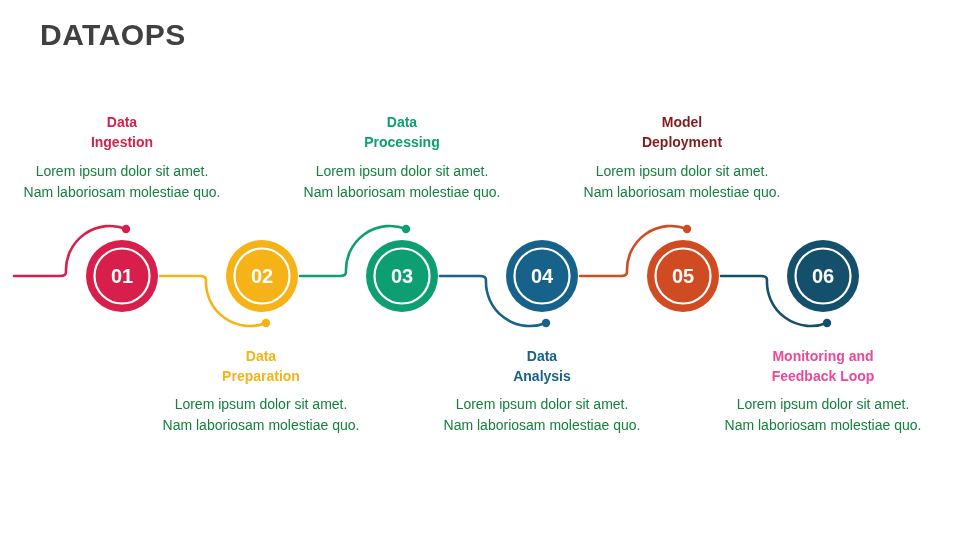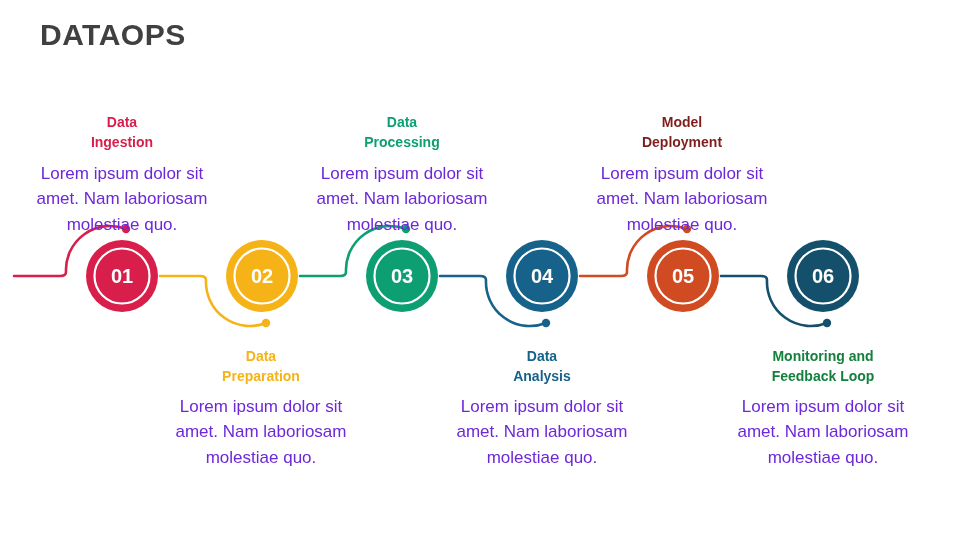--- a/index.html
+++ b/index.html
@@ -60,22 +60,22 @@
     width: 200px;
     text-align: center;
   }
   .step-title {
     font-size: 14px;
     font-weight: bold;
     line-height: 1.45;
     margin: 0;
   }
   .step-desc {
-    font-size: 17px;
-    color: #6d28d9;
+    font-size: 14px;
+    color: #15803d;
     line-height: 1.5;
     margin: 7px 0 0 0;
   }
   .step-text.above .step-desc { margin-top: 8px; }
 </style>
 </head>
 <body>
 
 <div id="slide">
 
@@ -147,18 +147,18 @@
       </div>
       <div class="step-text below" style="left: 442px; top: 346px;">
         <p class="step-title" style="color: rgb(23, 98, 138);">Data<br>Analysis</p>
         <p class="step-desc">Lorem ipsum dolor sit amet. Nam laboriosam molestiae quo.</p>
       </div>
       <div class="step-text above" style="left: 582px; top: 112px;">
         <p class="step-title" style="color: #7f1d1d;">Model<br>Deployment</p>
         <p class="step-desc">Lorem ipsum dolor sit amet. Nam laboriosam molestiae quo.</p>
       </div>
       <div class="step-text below" style="left: 723px; top: 346px;">
-        <p class="step-title" style="color: #15803d;">Monitoring and<br>Feedback Loop</p>
+        <p class="step-title" style="color: #ec4899;">Monitoring and<br>Feedback Loop</p>
         <p class="step-desc">Lorem ipsum dolor sit amet. Nam laboriosam molestiae quo.</p>
       </div>
     </div>
 
 </div>
 
 </body></html>

